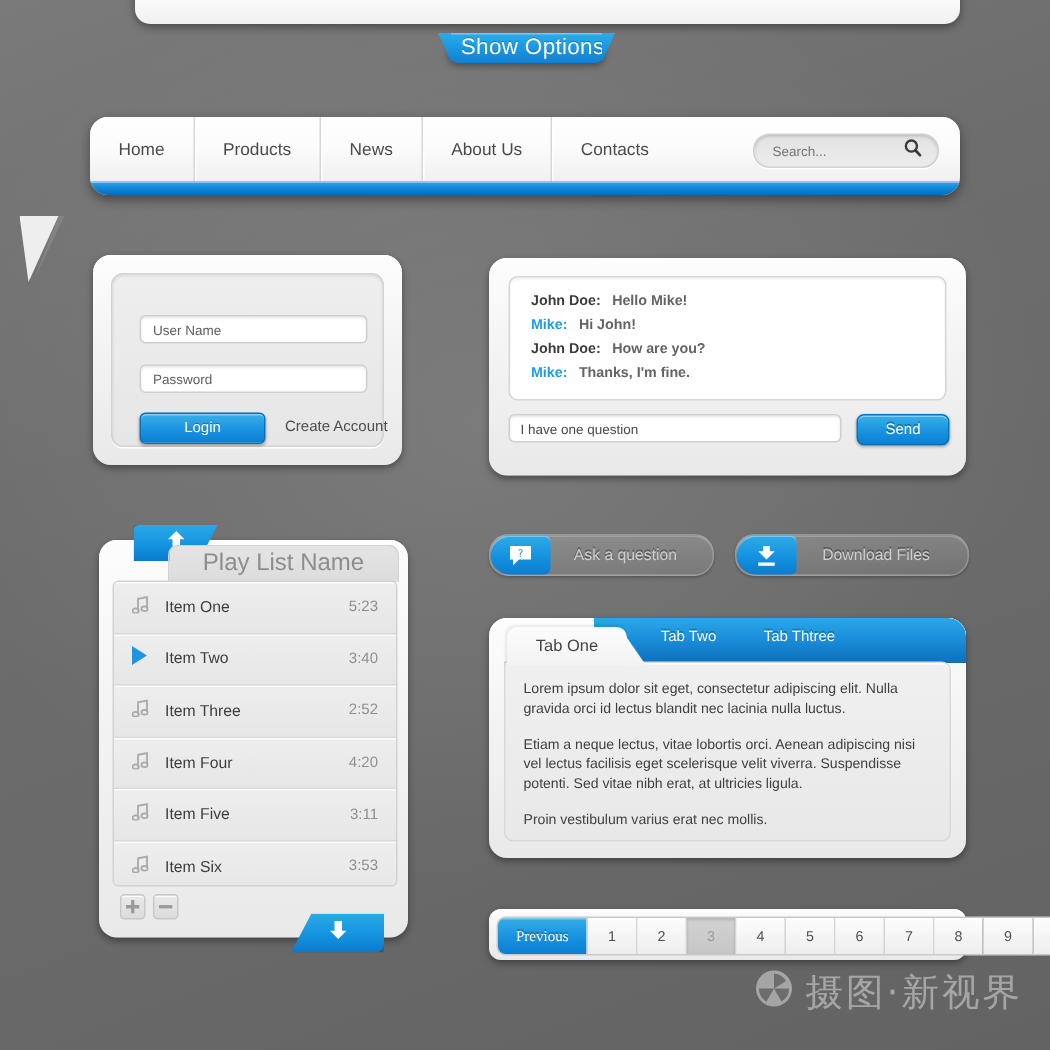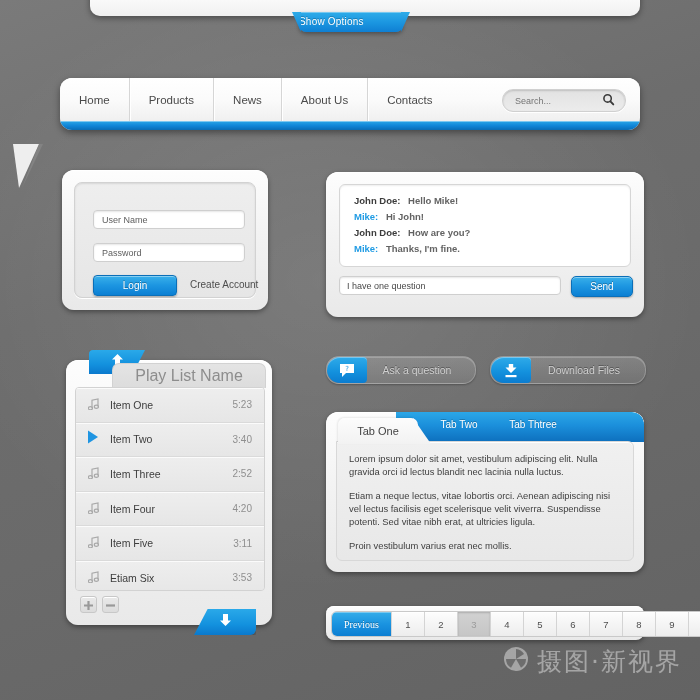--- a/index.html
+++ b/index.html
@@ -30,23 +30,23 @@
   }
 
   
   #top-panel{
     position:absolute;left:90px;top:-42px;width:550px;height:58px;
     background:linear-gradient(to bottom,#ffffff 0%,#fafafa 70%,#f0f0f0 100%);
     border-radius:10px;
     box-shadow:0 2px 6px rgba(0,0,0,.40);
   }
   #show-options{
-    position:absolute;left:299px;top:12px;width:104px;height:20px;
+    position:absolute;left:299px;top:22px;width:104px;height:20px;
     background:linear-gradient(to bottom,#2eace9 0%,#1a95e0 55%,#0f7fd2 100%);
-    color:#fff;font-size:10px;line-height:20px;text-align:left;
+    color:#fff;font-size:15px;line-height:20px;text-align:right;
     letter-spacing:.2px;
     border-radius:0 0 7px 7px;
     box-shadow:0 2px 4px rgba(0,0,0,.35), inset 0 1px 0 rgba(255,255,255,.35);
     text-shadow:0 -1px 0 rgba(0,0,0,.25);
   }
   #show-options:before,#show-options:after{
     content:"";position:absolute;top:0;width:9px;height:20px;
     background:linear-gradient(to bottom,#2eace9,#0f7fd2);
   }
   #show-options:before{left:-7px;clip-path:polygon(100% 0,100% 100%,0 0);}
@@ -426,21 +426,21 @@
             </svg></span>
         <span class="pl-name">Item Five</span>
         <span class="pl-time">3:11</span>
       </div>
       <div class="pl-row">
         <span class="pl-ic"><svg width="11" height="12" viewBox="0 0 11 12">
               <path d="M4 10.2V2.2l6-1.2v7.6" fill="none" stroke="#a9a9a9" stroke-width="1.2"></path>
               <ellipse cx="2.4" cy="10.2" rx="2.1" ry="1.6" fill="none" stroke="#a9a9a9" stroke-width="1.2"></ellipse>
               <ellipse cx="8.4" cy="8.8" rx="2.1" ry="1.6" fill="none" stroke="#a9a9a9" stroke-width="1.2"></ellipse>
             </svg></span>
-        <span class="pl-name">Etiam Six</span>
+        <span class="pl-name">Item Six</span>
         <span class="pl-time">3:53</span>
       </div>
     </div>
     <div id="pl-foot">
       <div class="sq-btn">
         <span><svg width="9" height="9" viewBox="0 0 9 9">
               <polygon points="3.4,0 5.6,0 5.6,3.4 9,3.4 9,5.6 5.6,5.6 5.6,9 3.4,9 3.4,5.6 0,5.6 0,3.4 3.4,3.4" fill="#999"></polygon>
             </svg></span>
       </div>
       <div class="sq-btn">
@@ -478,21 +478,21 @@
   </div>
 
   <div id="tabs-panel" class="panel">
     <div id="tab-strip">
       <div id="tab-blue"></div>
       <div class="tab-sec" id="tab-two">Tab Two</div>
       <div class="tab-sec" id="tab-three">Tab Thtree</div>
     </div>
     <div id="tab-one">Tab One</div>
     <div id="tab-body">
-      <p class="tab-p">Lorem ipsum dolor sit amet, vestibulum adipiscing elit. Nulla gravida orci id lectus blandit nec lacinia nulla luctus.</p>
+      <p class="tab-p">Lorem ipsum dolor sit eget, consectetur adipiscing elit. Nulla gravida orci id lectus blandit nec lacinia nulla luctus.</p>
       <p class="tab-p">Etiam a neque lectus, vitae lobortis orci. Aenean adipiscing nisi vel lectus facilisis eget scelerisque velit viverra. Suspendisse potenti. Sed vitae nibh erat, at ultricies ligula.</p>
       <p class="tab-p">Proin vestibulum varius erat nec mollis.</p>
     </div>
   </div>
 
   <div id="pager" class="panel">
     <div id="pager-row">
       <div class="pg blue">Previous</div>
       <div class="pg">1</div>
       <div class="pg">2</div>

